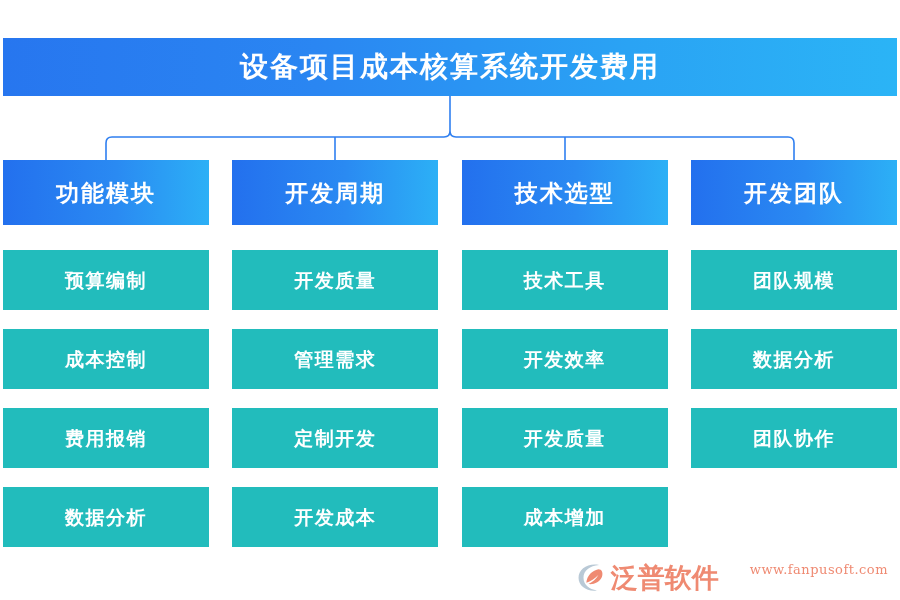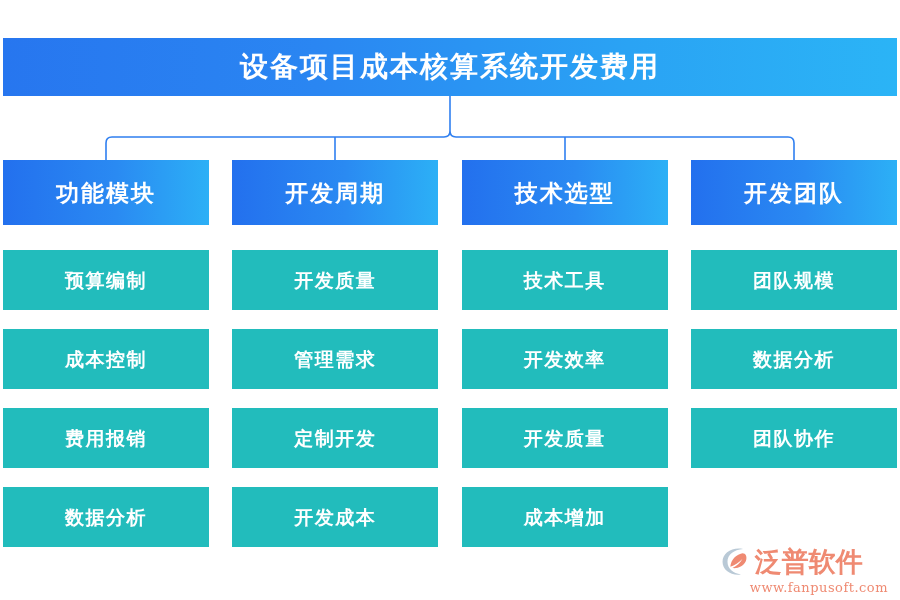--- a/index.html
+++ b/index.html
@@ -110,21 +110,21 @@
     font-family: "DejaVu Serif", "Liberation Serif", serif;
     white-space: nowrap;
   }
 
   
   .logo {
     position: absolute;
     right: 8px;
     bottom: 6px;
     display: flex;
-    flex-direction: column;
+    flex-direction: row;
     align-items: flex-start;
   }
   .logo-row {
     display: flex;
     align-items: center;
   }
   .logo-mark {
     width: 34px;
     height: 34px;
     margin-right: 2px;

